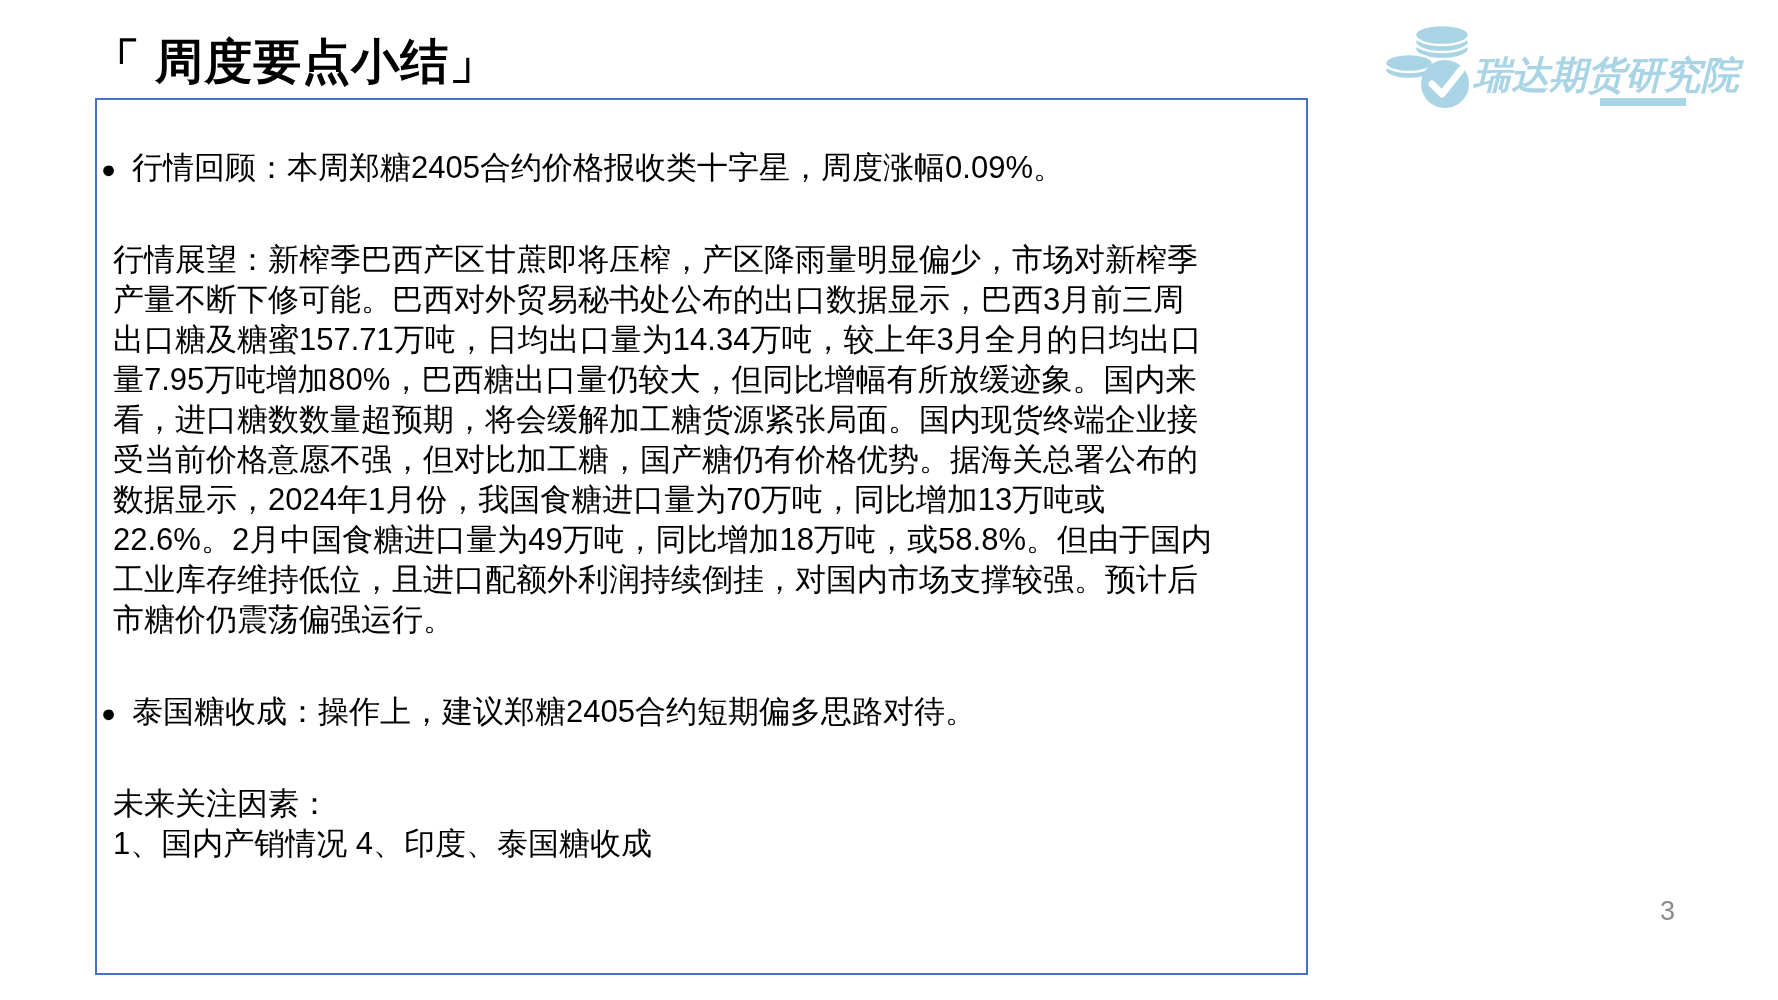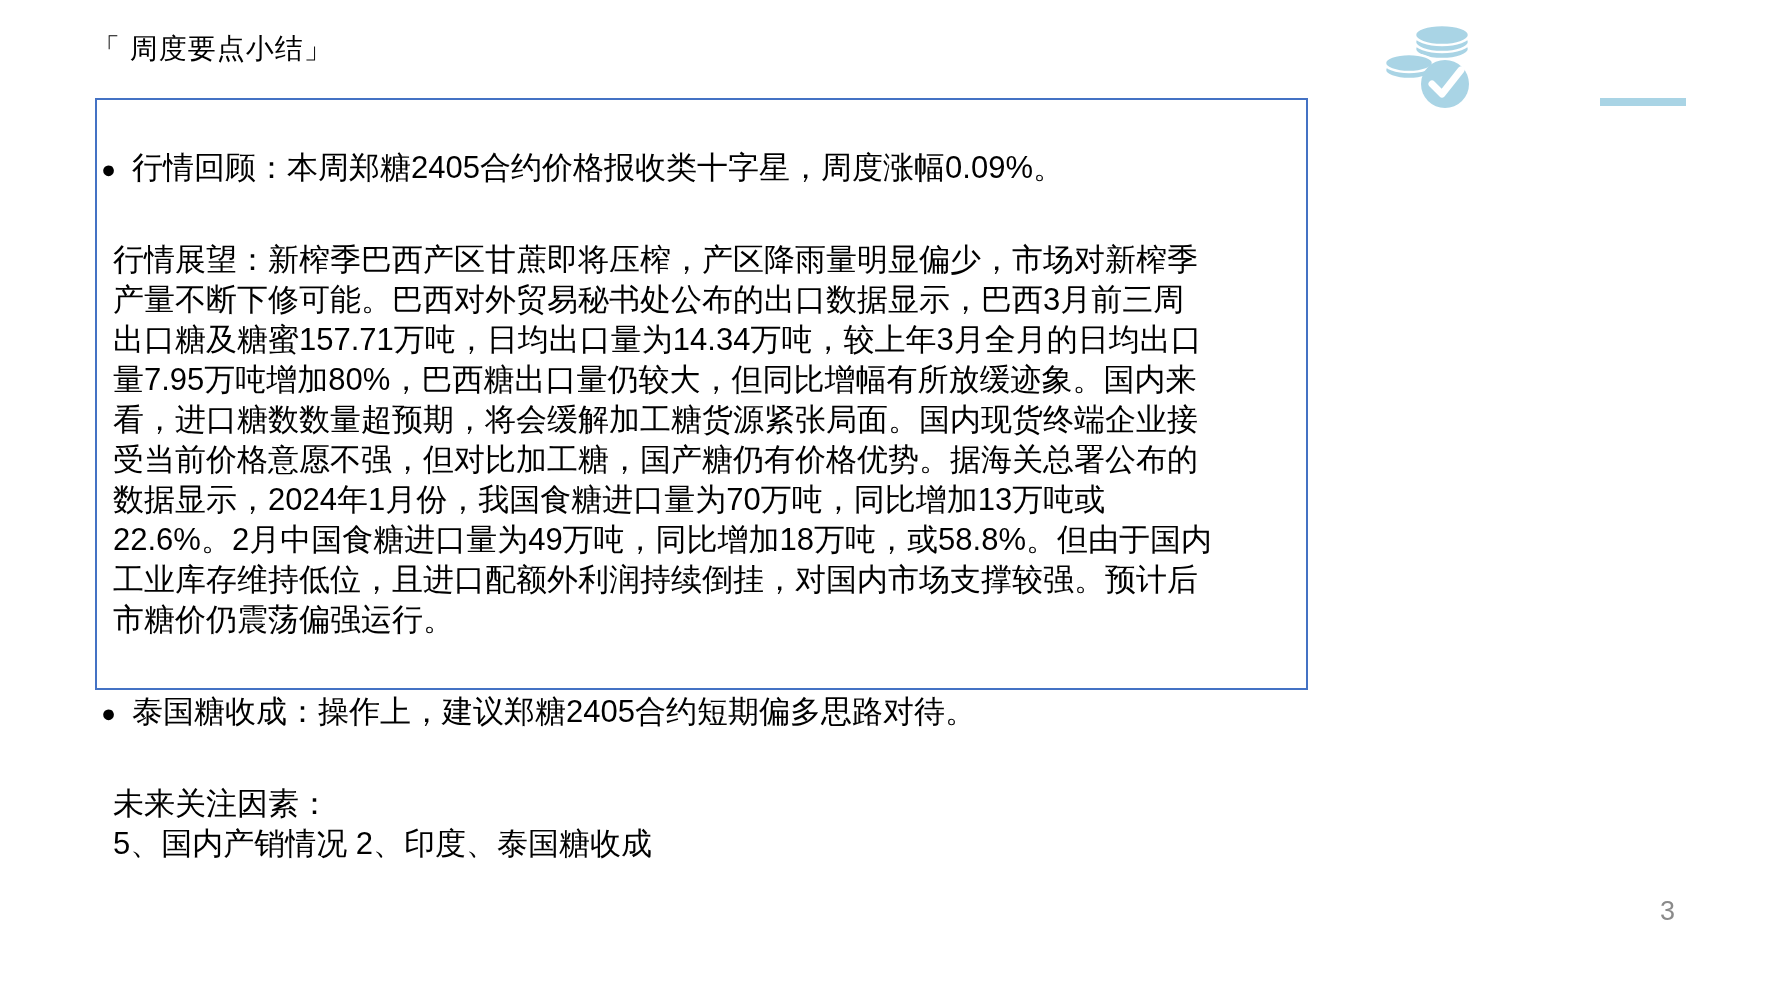--- a/index.html
+++ b/index.html
@@ -5,37 +5,37 @@
   html,body{margin:0;padding:0;background:#ffffff;}
   .slide{
     position:relative;
     width:1778px;height:1000px;
     background:#ffffff;
     font-family:"Liberation Sans", sans-serif;
     overflow:hidden;
   }
   .page-title{
     position:absolute;left:92px;top:30px;
-    font-size:28px;font-weight:normal;color:#000000;
+    font-size:48px;font-weight:bold;color:#000000;
     letter-spacing:1px;white-space:pre;
   }
   .logo{
     position:absolute;left:1385px;top:22px;width:330px;height:95px;
   }
   .logo-text{
     position:absolute;left:88px;top:28px;
     font-size:38px;font-weight:bold;font-style:italic;
     color:#a9d4e5;white-space:pre;
   }
   .logo-underline{
     position:absolute;left:215px;top:76px;width:86px;height:8px;
     background:#a9d4e5;
   }
   .summary-box{
-    position:absolute;left:95px;top:98px;width:1213px;height:592px;
+    position:absolute;left:95px;top:98px;width:1213px;height:877px;
     border:2px solid #4472c4;box-sizing:border-box;background:#ffffff;
   }
   .box-content{
     padding:48px 0 0 4px;
     font-size:31px;line-height:40px;color:#000000;
   }
   .text-line{white-space:pre;height:40px;}
   .para{white-space:pre;margin:12px;}
   .spacer{height:40px;}
   .bullet{
@@ -61,20 +61,21 @@
           <ellipse cx="57" cy="27" rx="27" ry="10"></ellipse>
           <ellipse cx="57" cy="20" rx="27" ry="10"></ellipse>
           <ellipse cx="57" cy="13" rx="27" ry="10"></ellipse>
           <ellipse cx="24" cy="48" rx="24" ry="9"></ellipse>
           <ellipse cx="24" cy="41" rx="24" ry="9"></ellipse>
         </g>
         <circle cx="60" cy="62" r="24" fill="#a9d4e5"></circle>
         <polyline points="47,62 57,72 76,48" fill="none" stroke="#ffffff" stroke-width="7" stroke-linecap="round" stroke-linejoin="round"></polyline>
       </svg>
     </span>
+    <div class="logo-text">瑞达期货研究院</div>
     <div class="logo-underline"></div>
   </div>
 
   <div class="summary-box">
     <div class="box-content">
 
       <div class="text-line"><span class="bullet">●</span><span>行情回顾：本周郑糖2405合约价格报收类十字星，周度涨幅0.09%。</span></div>
 
       <div class="spacer"></div>
 
@@ -89,20 +90,20 @@
 工业库存维持低位，且进口配额外利润持续倒挂，对国内市场支撑较强。预计后
 市糖价仍震荡偏强运行。</div>
 
       <div class="spacer"></div>
 
       <div class="text-line"><span class="bullet">●</span><span>泰国糖收成：操作上，建议郑糖2405合约短期偏多思路对待。</span></div>
 
       <div class="spacer"></div>
 
       <div class="para">未来关注因素：
-5、国内产销情况 2、印度、泰国糖收成</div>
+1、国内产销情况 4、印度、泰国糖收成</div>
 
     </div>
   </div>
 
   <div class="page-number">3</div>
 
 </div>
 
 </body></html>

